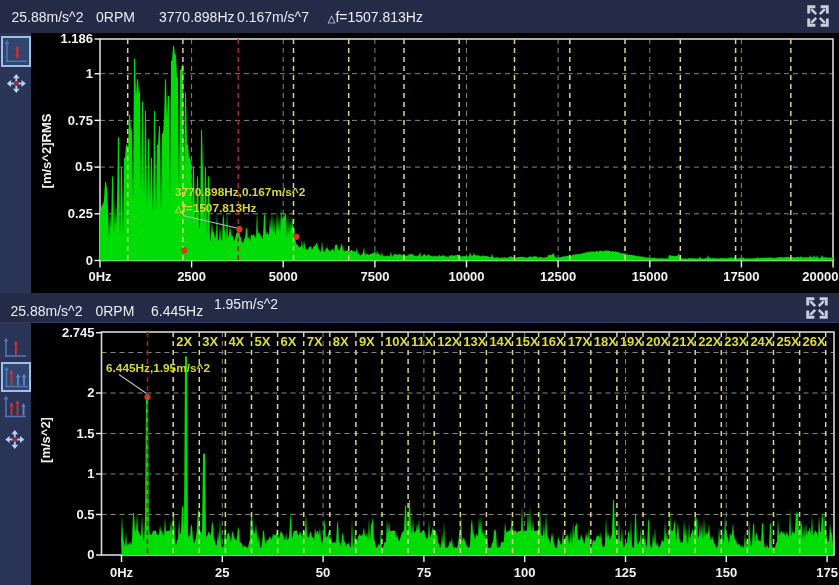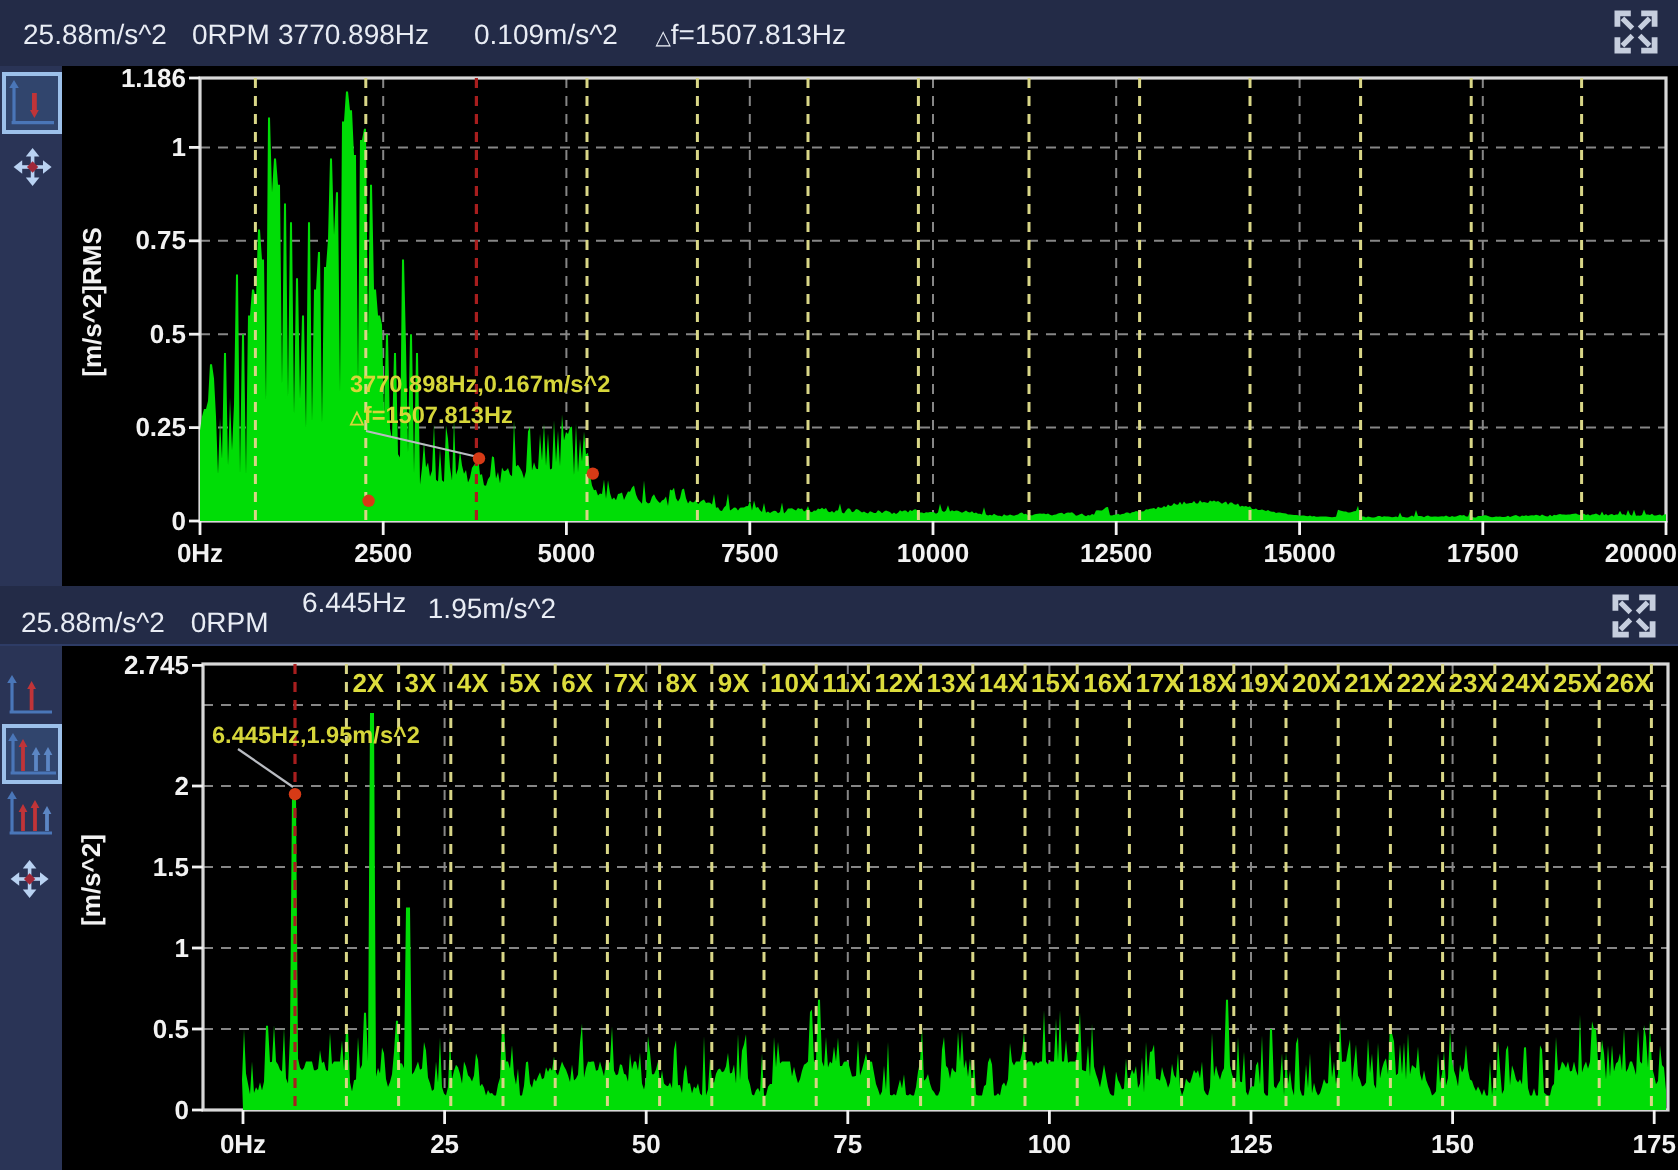--- a/index.html
+++ b/index.html
@@ -220,42 +220,42 @@
       <path d="M14.8 126.0 l-3.4 -4.3 h6.8 Z" stroke="none"></path>
       <path d="M5.300000000000001 116.5 l4.3 -3.4 v6.8 Z" stroke="none"></path>
       <path d="M24.3 116.5 l-4.3 -3.4 v6.8 Z" stroke="none"></path>
       <rect x="12.8" y="114.5" width="4" height="4" fill="#a02838" stroke="none" transform="rotate(45 14.8 116.5)"></rect>
     </g>
 </svg>
 <div style="position:absolute;left:0;top:0;width:839px;height:33px;background:#232b47;">
     <div style="position:relative;width:100%;height:100%;font-size:14px;color:#e8ecf4;">
       <span style="position:absolute;left:11.5px;top:9px">25.88m/s^2</span>
       <span style="position:absolute;left:96px;top:9px">0RPM</span>
-      <span style="position:absolute;left:139px;top:9px">3770.898Hz</span>
-      <span style="position:absolute;left:237px;top:9px">0.109m/s^2</span>
+      <span style="position:absolute;left:159px;top:9px">3770.898Hz</span>
+      <span style="position:absolute;left:237px;top:9px">0.167m/s^7</span>
       <span style="position:absolute;left:327.7px;top:9px"><span style="font-size:10px">△</span>f=1507.813Hz</span>
     </div>
     <svg width="22" height="22" viewBox="0 0 22 22" style="position:absolute;left:807px;top:5px">
       <g stroke="#c6cede" fill="none">
         <path d="M8.4 1.6999999999999993 L1.6999999999999993 1.6999999999999993 L1.6999999999999993 8.4" stroke-width="2.9"></path>
         <line x1="9.2" y1="9.2" x2="4.2" y2="4.2" stroke-width="2.6"></line>
         <path d="M13.6 1.6999999999999993 L20.3 1.6999999999999993 L20.3 8.4" stroke-width="2.9"></path>
         <line x1="12.8" y1="9.2" x2="17.8" y2="4.2" stroke-width="2.6"></line>
         <path d="M8.4 20.3 L1.6999999999999993 20.3 L1.6999999999999993 13.6" stroke-width="2.9"></path>
         <line x1="9.2" y1="12.8" x2="4.2" y2="17.8" stroke-width="2.6"></line>
         <path d="M13.6 20.3 L20.3 20.3 L20.3 13.6" stroke-width="2.9"></path>
         <line x1="12.8" y1="12.8" x2="17.8" y2="17.8" stroke-width="2.6"></line>
       </g>
     </svg>
   </div>
 <div style="position:absolute;left:0;top:293px;width:839px;height:30px;background:#232b47;border-bottom:1.5px solid #2e3c66;box-sizing:border-box;">
     <div style="position:relative;width:100%;height:100%;font-size:14px;color:#e8ecf4;">
       <span style="position:absolute;left:10.5px;top:10px">25.88m/s^2</span>
       <span style="position:absolute;left:95.4px;top:10px">0RPM</span>
-      <span style="position:absolute;left:151px;top:0">6.445Hz</span>
+      <span style="position:absolute;left:151px;top:10px">6.445Hz</span>
       <span style="position:absolute;left:213.9px;top:3px">1.95m/s^2</span>
     </div>
     <svg width="22" height="22" viewBox="0 0 22 22" style="position:absolute;left:806px;top:4px">
       <g stroke="#c6cede" fill="none">
         <path d="M8.4 1.6999999999999993 L1.6999999999999993 1.6999999999999993 L1.6999999999999993 8.4" stroke-width="2.9"></path>
         <line x1="9.2" y1="9.2" x2="4.2" y2="4.2" stroke-width="2.6"></line>
         <path d="M13.6 1.6999999999999993 L20.3 1.6999999999999993 L20.3 8.4" stroke-width="2.9"></path>
         <line x1="12.8" y1="9.2" x2="17.8" y2="4.2" stroke-width="2.6"></line>
         <path d="M8.4 20.3 L1.6999999999999993 20.3 L1.6999999999999993 13.6" stroke-width="2.9"></path>
         <line x1="9.2" y1="12.8" x2="4.2" y2="17.8" stroke-width="2.6"></line>

